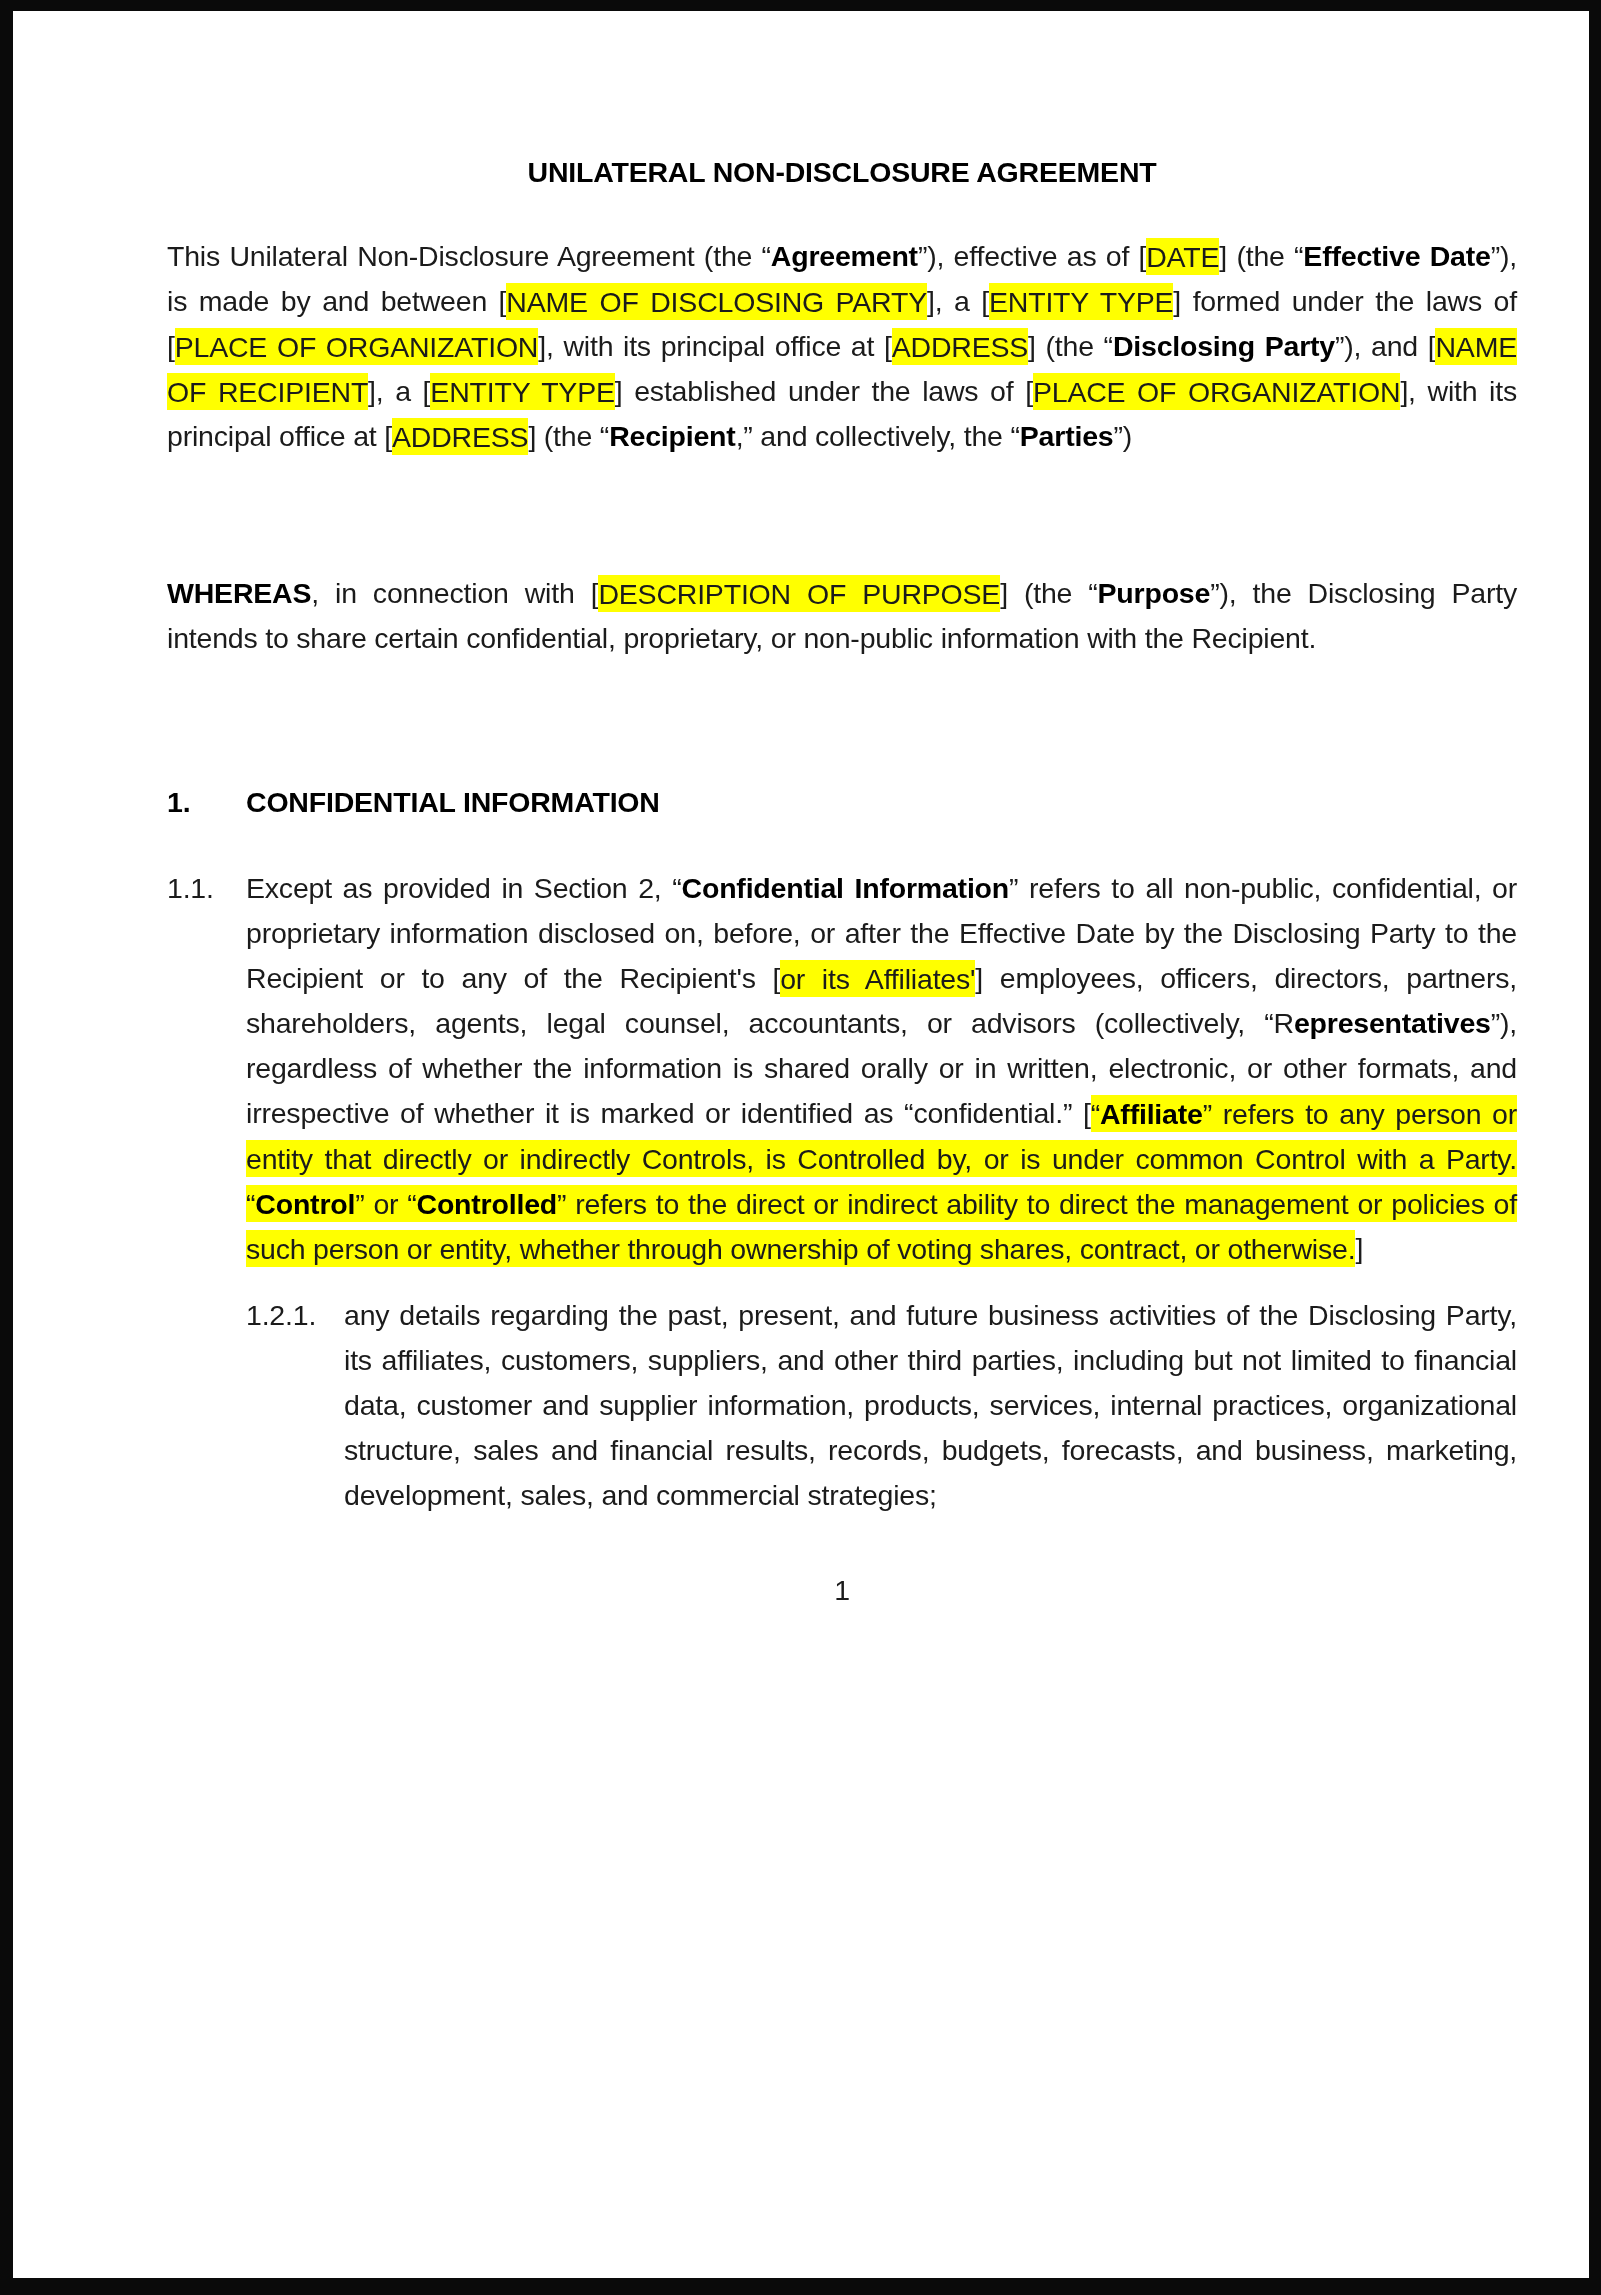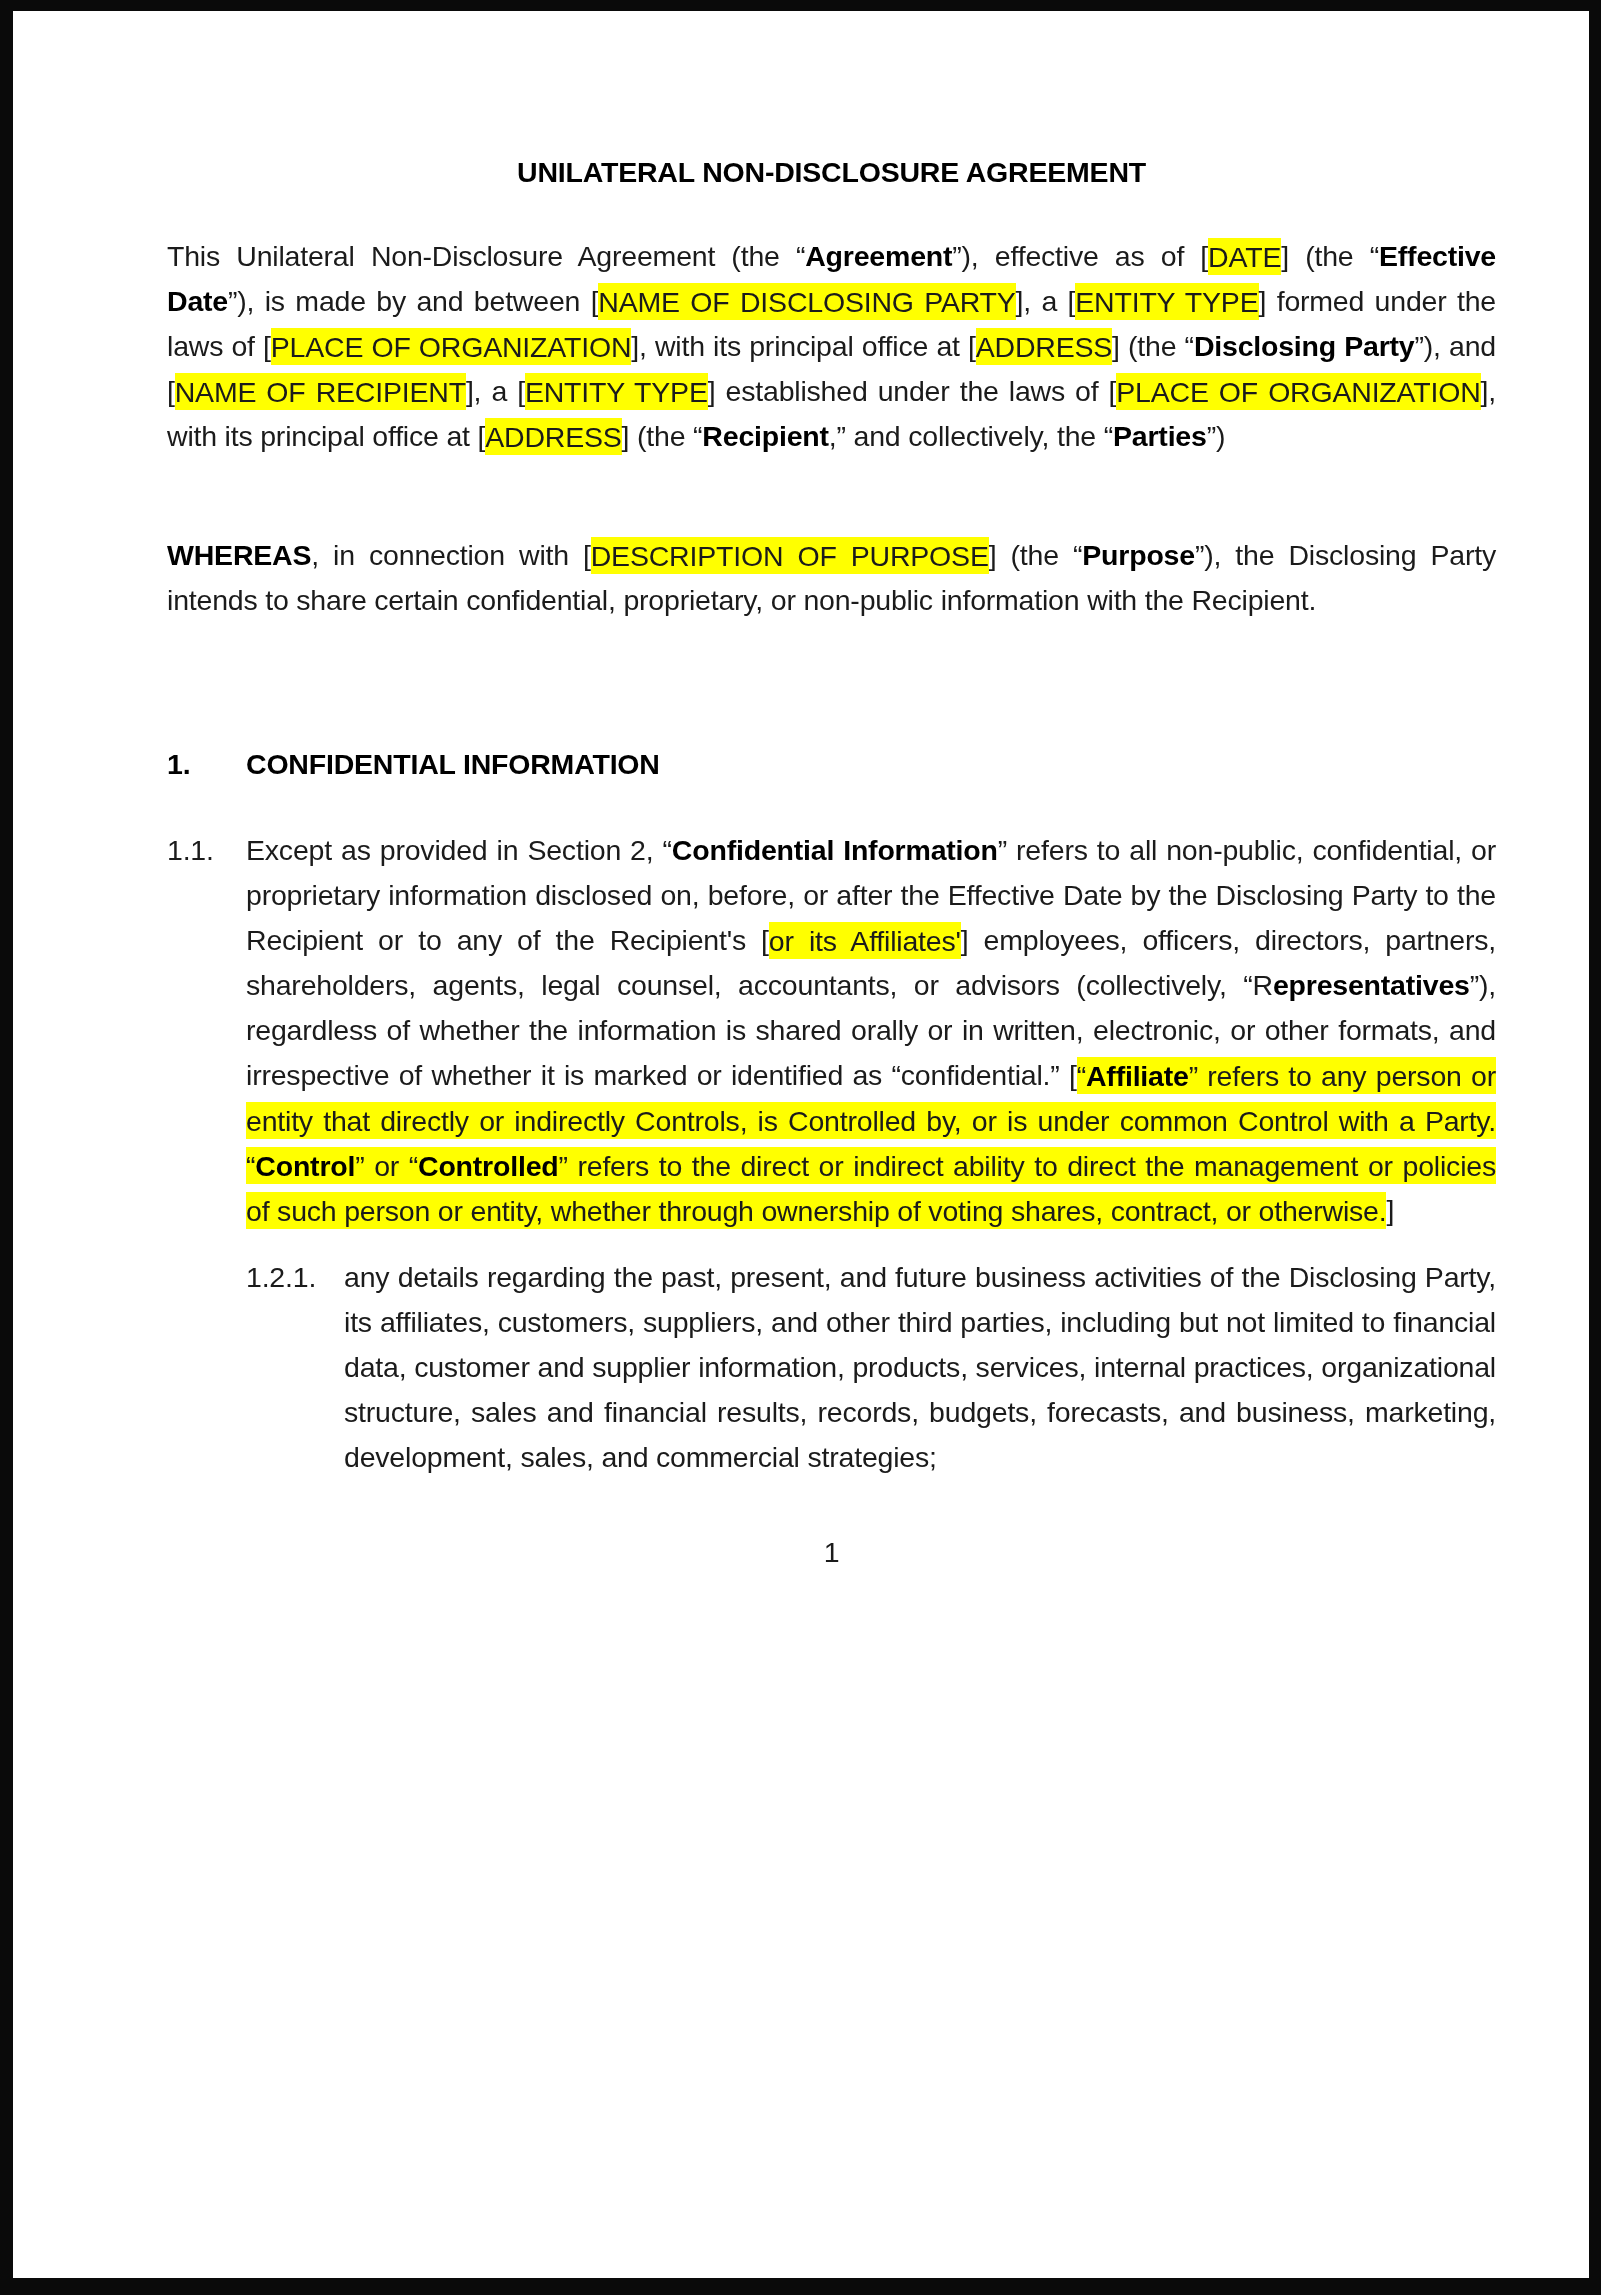--- a/index.html
+++ b/index.html
@@ -9,21 +9,21 @@
   }
   .page {
     position: relative;
     width: 1602px;
     height: 2295px;
     box-sizing: border-box;
     background: #ffffff;
     border-style: solid;
     border-color: #0a0a0a;
     border-width: 11.7px 13.4px 17px 13.4px;
-    padding: 139px 93px 0 154px;
+    padding: 139px 72px 0 154px;
     overflow: hidden;
     font-family: "Liberation Sans", "DejaVu Sans", sans-serif;
     font-size: 28.5px;
     line-height: 45px;
     letter-spacing: -0.2px;
     color: #1b1b1b;
   }
   .doc-title {
     margin: 0 0 39px 0;
     font-size: 28.5px;
@@ -31,21 +31,21 @@
     color: #000;
     text-align: center;
   }
   .para {
     margin: 0;
     text-align: justify;
   }
   .b { font-weight: bold; color: #000; }
   .hl { background: var(--hl, #ffff00); padding: 2.5px 0; }
 
-  .mb-p1  { margin-bottom: 74px;  }
+  .mb-p1  { margin-bottom: 112px;  }
   .mb-w1  { margin-bottom: 119px; margin-top: 48px; }
   .mb-w2  { margin-bottom: 116px; }
   .mb-ntf { margin-bottom: 121px; }
   .mb-h1  { margin-bottom: 41px;  }
   .mb-c11 { margin-bottom: 22px;  }
   .mb-c12 { margin-bottom: 41px;  }
 
   .clause {
     display: flex;
     align-items: flex-start;

